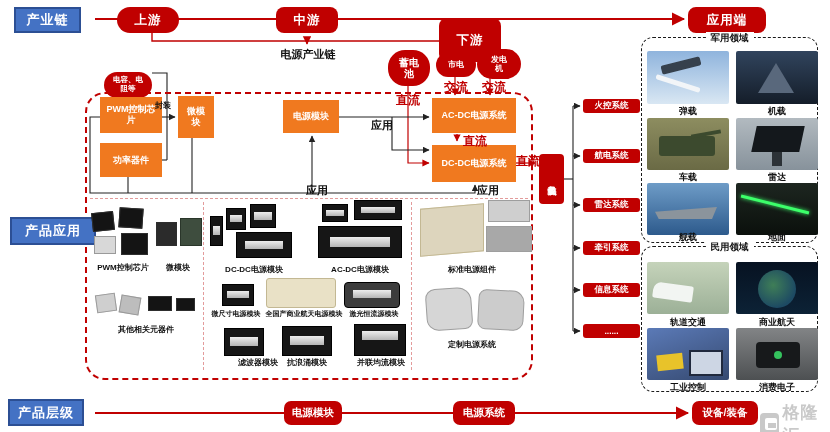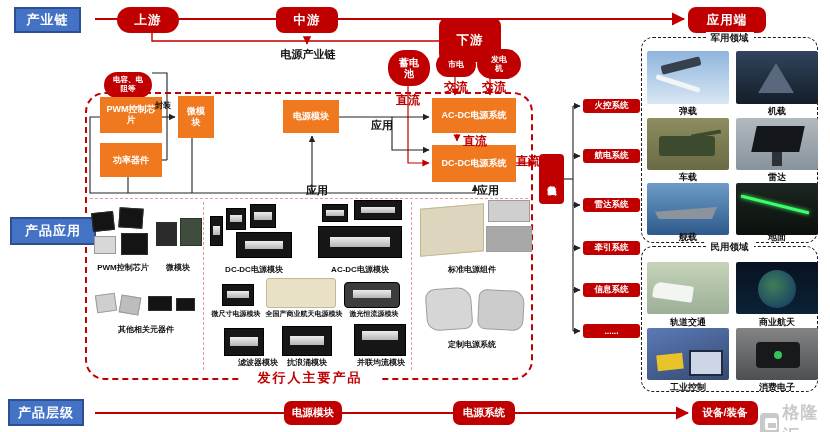--- a/index.html
+++ b/index.html
@@ -108,21 +108,20 @@
   <div class="oval" style="left:436px;top:53px;width:40px;height:24px;border-radius:12px;font-size:8px;">市电</div>
   <div class="oval" style="left:477px;top:49px;width:44px;height:30px;border-radius:15px;padding:0 11px;font-size:8px;">发电机</div>
   <div class="rlbl" style="left:396px;top:92px;">直流</div>
   <div class="rlbl" style="left:444px;top:79px;">交流</div>
   <div class="rlbl" style="left:482px;top:79px;">交流</div>
 
   <div class="bigframe" style="left:85px;top:92px;width:448px;height:288px;"></div>
   <div class="pdiv-h" style="left:90px;top:198px;width:438px;"></div>
   <div class="pdiv-v" style="left:203px;top:202px;height:168px;"></div>
   <div class="pdiv-v" style="left:411px;top:202px;height:168px;"></div>
-  <div class="footerlbl" style="left:240px;top:369px;width:140px;">发行人主要产品</div>
 
   <div class="obox" style="left:100px;top:97px;width:62px;height:36px;">PWM控制芯片</div>
   <div class="obox" style="left:100px;top:143px;width:62px;height:34px;">功率器件</div>
   <div class="obox" style="left:178px;top:96px;width:36px;height:42px;padding:0 7px;">微模块</div>
   <div class="obox" style="left:283px;top:100px;width:56px;height:33px;">电源模块</div>
   <div class="obox" style="left:432px;top:98px;width:84px;height:35px;">AC-DC电源系统</div>
   <div class="obox" style="left:432px;top:145px;width:84px;height:37px;">DC-DC电源系统</div>
 
   <div class="lbl" style="left:155px;top:100px;font-size:8px;">封装</div>
   <div class="lbl" style="left:371px;top:118px;">应用</div>

